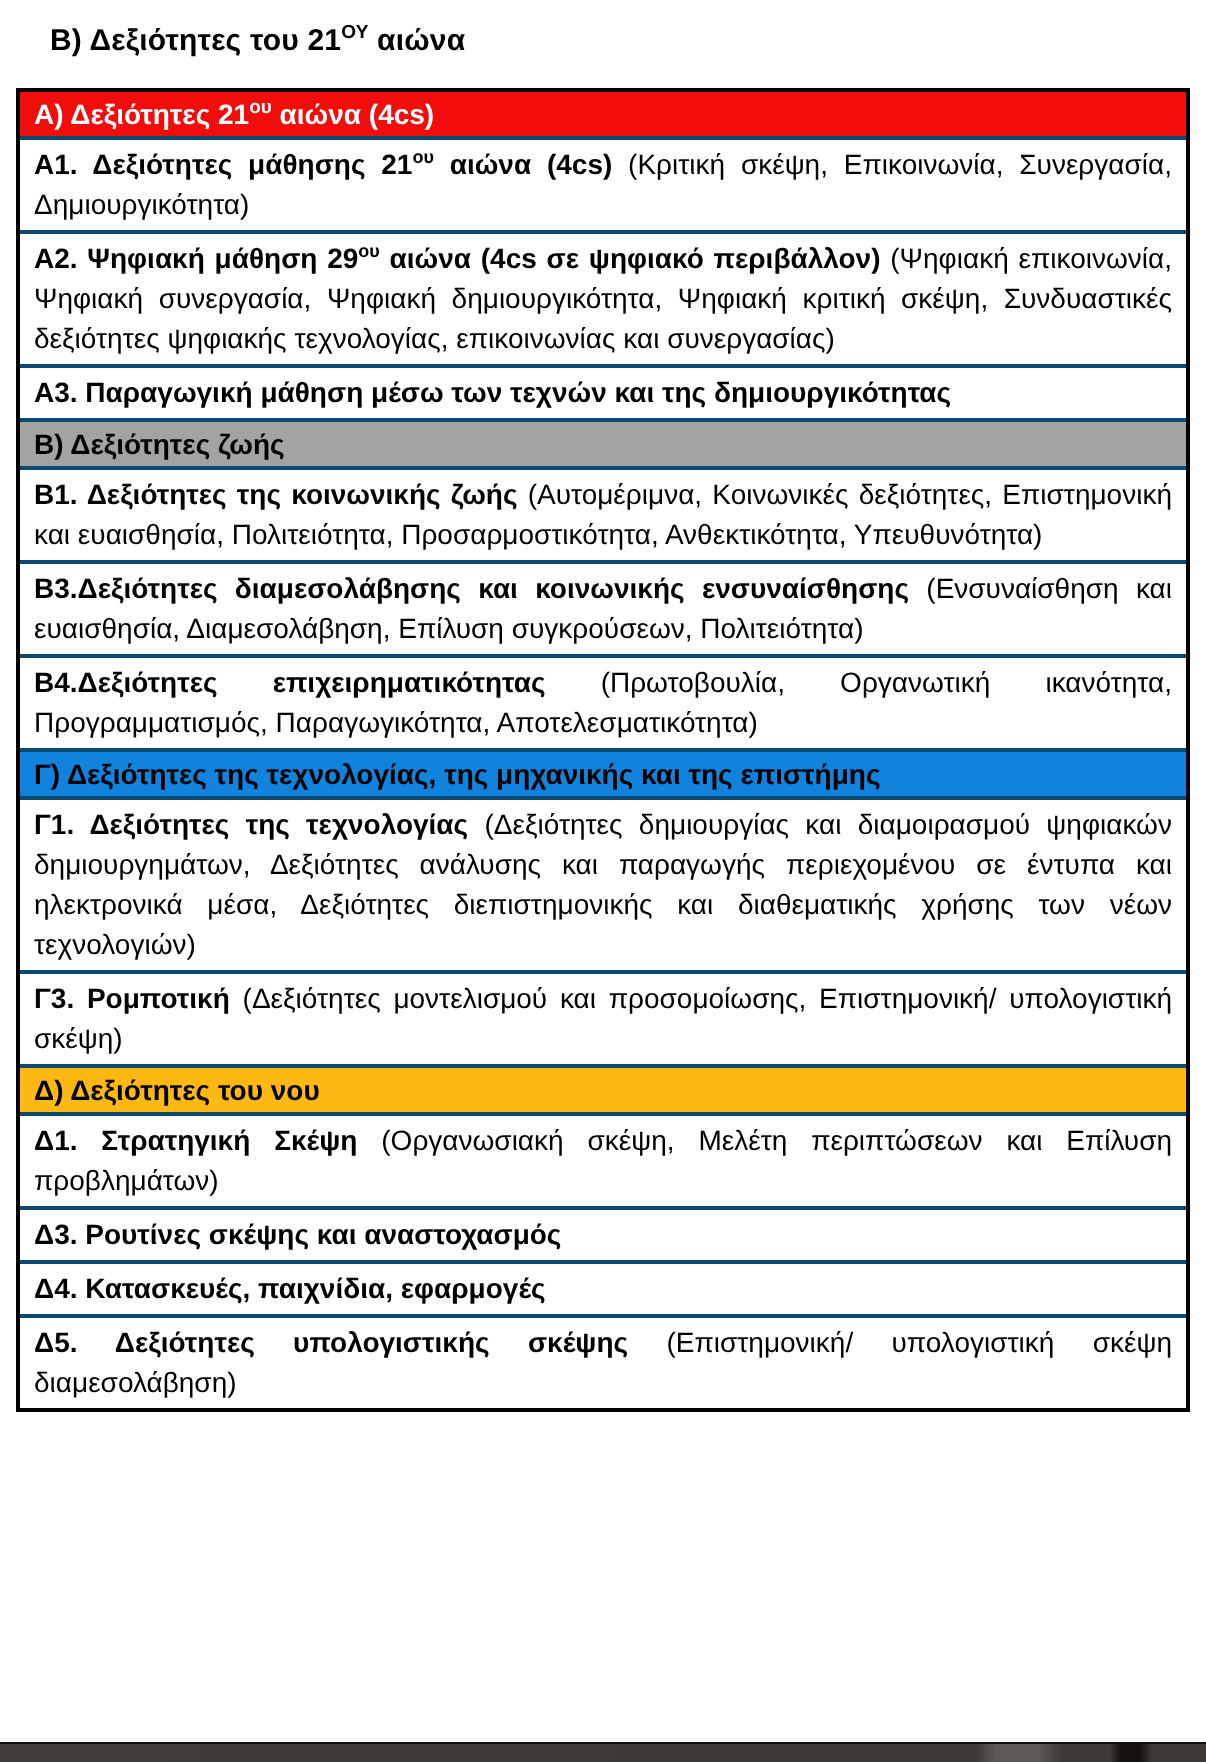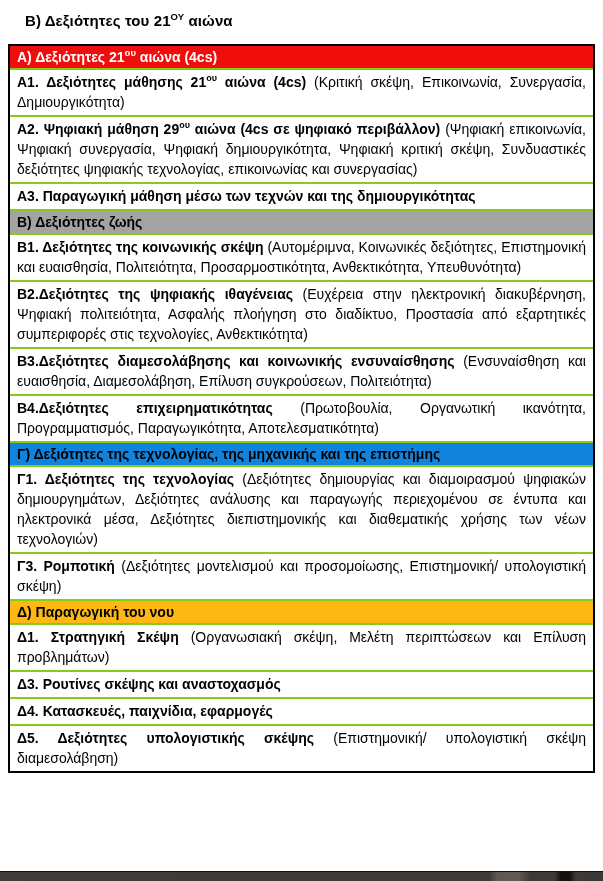--- a/index.html
+++ b/index.html
@@ -25,21 +25,21 @@
     font-size: 9.5px;
     vertical-align: super;
     line-height: 0;
   }
   .skills-table {
     border: 2px solid #000;
     width: 587px;
     box-sizing: border-box;
   }
   .skills-table > div {
-    border-top: 2px solid #84cc16;
+    border-top: 2px solid #0c4a6e;
     box-sizing: border-box;
   }
   .skills-table > div:first-child {
     border-top: none;
   }
   .section-header {
     font-weight: bold;
     font-size: 14px;
     line-height: 18px;
     padding: 2px 7px 2px 7px;
@@ -76,28 +76,27 @@
 
 <div class="doc">
   <div class="page-title"><span>Β) Δεξιότητες του 21</span><sup>ΟΥ</sup><span> αιώνα</span></div>
 
   <div class="skills-table">
       <div class="section-header" style="background: rgb(242, 13, 13); color: #ffffff;"><span class="b">Α) Δεξιότητες 21</span><sup class="b">ου</sup><span class="b"> αιώνα (4cs)</span></div>
       <div class="table-row"><span class="b">Α1. Δεξιότητες μάθησης 21</span><sup class="b">ου</sup><span class="b"> αιώνα (4cs) </span><span>(Κριτική σκέψη, Επικοινωνία, Συνεργασία, Δημιουργικότητα)</span></div>
       <div class="table-row"><span class="b">Α2. Ψηφιακή μάθηση 29</span><sup class="b">ου</sup><span class="b"> αιώνα (4cs σε ψηφιακό περιβάλλον) </span><span>(Ψηφιακή επικοινωνία, Ψηφιακή συνεργασία, Ψηφιακή δημιουργικότητα, Ψηφιακή κριτική σκέψη, Συνδυαστικές δεξιότητες ψηφιακής τεχνολογίας, επικοινωνίας και συνεργασίας)</span></div>
       <div class="table-row"><span class="b">Α3. Παραγωγική μάθηση μέσω των τεχνών και της δημιουργικότητας</span></div>
       <div class="section-header" style="background: #a3a3a3; color: rgb(0, 0, 0);"><span class="b">Β) Δεξιότητες ζωής</span></div>
-      <div class="table-row"><span class="b">Β1. Δεξιότητες της κοινωνικής σκέψη </span><span>(Αυτομέριμνα, Κοινωνικές δεξιότητες, Επιστημονική και ευαισθησία, Πολιτειότητα, Προσαρμοστικότητα, Ανθεκτικότητα, Υπευθυνότητα)</span></div>
-      <div class="table-row"><span class="b">Β2.Δεξιότητες της ψηφιακής ιθαγένειας </span><span>(Ευχέρεια στην ηλεκτρονική διακυβέρνηση, Ψηφιακή πολιτειότητα, Ασφαλής πλοήγηση στο διαδίκτυο, Προστασία από εξαρτητικές συμπεριφορές στις τεχνολογίες, Ανθεκτικότητα)</span></div>
+      <div class="table-row"><span class="b">Β1. Δεξιότητες της κοινωνικής ζωής </span><span>(Αυτομέριμνα, Κοινωνικές δεξιότητες, Επιστημονική και ευαισθησία, Πολιτειότητα, Προσαρμοστικότητα, Ανθεκτικότητα, Υπευθυνότητα)</span></div>
       <div class="table-row"><span class="b">Β3.Δεξιότητες διαμεσολάβησης και κοινωνικής ενσυναίσθησης </span><span>(Ενσυναίσθηση και ευαισθησία, Διαμεσολάβηση, Επίλυση συγκρούσεων, Πολιτειότητα)</span></div>
       <div class="table-row"><span class="b">Β4.Δεξιότητες επιχειρηματικότητας </span><span>(Πρωτοβουλία, Οργανωτική ικανότητα, Προγραμματισμός, Παραγωγικότητα, Αποτελεσματικότητα)</span></div>
       <div class="section-header" style="background: rgb(17, 131, 220); color: #000000;"><span class="b">Γ) Δεξιότητες της τεχνολογίας, της μηχανικής και της επιστήμης</span></div>
       <div class="table-row"><span class="b">Γ1. Δεξιότητες της τεχνολογίας </span><span>(Δεξιότητες δημιουργίας και διαμοιρασμού ψηφιακών δημιουργημάτων, Δεξιότητες ανάλυσης και παραγωγής περιεχομένου σε έντυπα και ηλεκτρονικά μέσα, Δεξιότητες διεπιστημονικής και διαθεματικής χρήσης των νέων τεχνολογιών)</span></div>
       <div class="table-row"><span class="b">Γ3. Ρομποτική </span><span>(Δεξιότητες μοντελισμού και προσομοίωσης, Επιστημονική/ υπολογιστική σκέψη)</span></div>
-      <div class="section-header" style="background: rgb(253, 184, 19); color: rgb(0, 0, 0);"><span class="b">Δ) Παραγωγική του νου</span></div>
+      <div class="section-header" style="background: rgb(253, 184, 19); color: rgb(0, 0, 0);"><span class="b">Δ) Δεξιότητες του νου</span></div>
       <div class="table-row"><span class="b">Δ1. Στρατηγική Σκέψη </span><span>(Οργανωσιακή σκέψη, Μελέτη περιπτώσεων και Επίλυση προβλημάτων)</span></div>
       <div class="table-row"><span class="b">Δ3. Ρουτίνες σκέψης και αναστοχασμός</span></div>
       <div class="table-row"><span class="b">Δ4. Κατασκευές, παιχνίδια, εφαρμογές</span></div>
       <div class="table-row"><span class="b">Δ5. Δεξιότητες υπολογιστικής σκέψης </span><span>(Επιστημονική/ υπολογιστική σκέψη διαμεσολάβηση)</span></div>
     </div>
 </div>
 
 <div class="bottom-bar"></div>
 
 </body></html>

